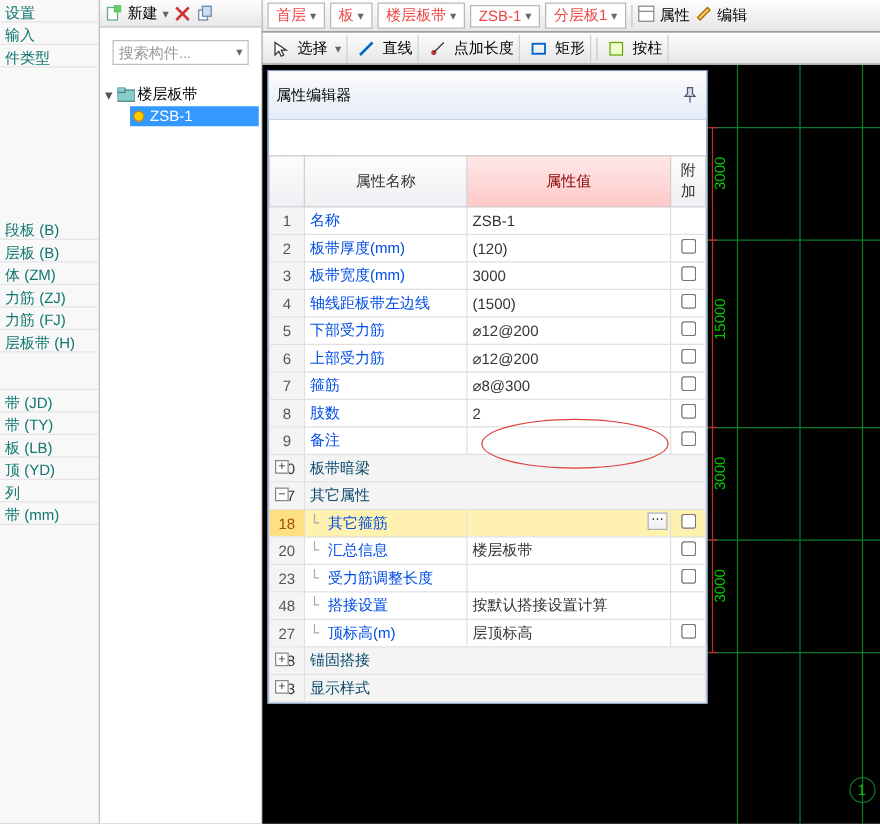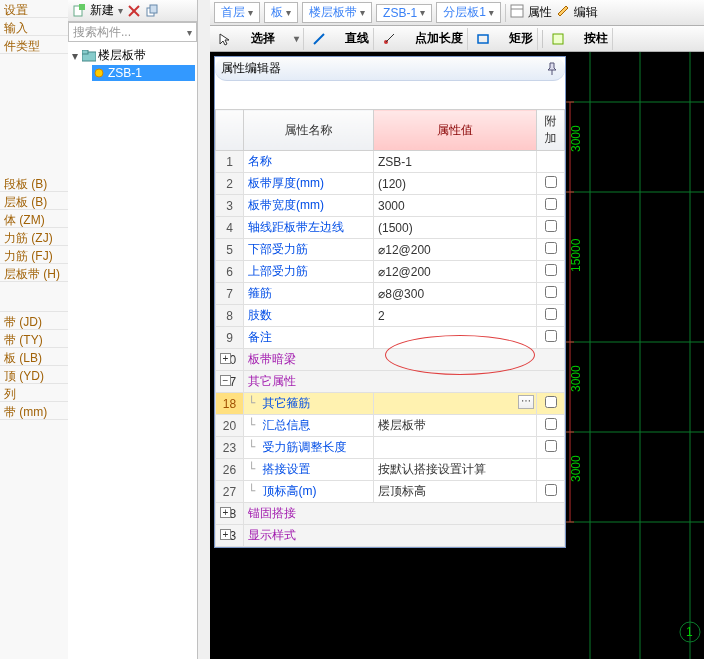--- a/index.html
+++ b/index.html
@@ -1,57 +1,57 @@
 <!DOCTYPE html>
 <html><head>
 <meta charset="utf-8">
 <style>
   * { box-sizing: border-box; margin: 0; padding: 0; font-family: "Microsoft YaHei", SimSun, sans-serif; font-size: 12px; }
   body { background: #f0f0f0; width: 704px; height: 659px; overflow: hidden; position: relative; }
 
   
   .left-pane { position: absolute; left: 0; top: 0; width: 80px; height: 100%; background: #f8f8f8; border-right: 1px solid #c0c0c0; }
-  .left-pane .row { padding: 2px 4px; border-bottom: 1px solid #e4e4e4; color: #a16207; height: 18px; line-height: 16px; white-space: nowrap; overflow: hidden; }
+  .left-pane .row { padding: 2px 4px; border-bottom: 1px solid #e4e4e4; color: #0f766e; height: 18px; line-height: 16px; white-space: nowrap; overflow: hidden; }
   .left-pane .gap { height: 120px; }
 
   
-  .tree-pane { position: absolute; left: 68px; top: 0; width: 130px; height: 100%; background: #fff; border-right: 1px solid #c0c0c0; }
+  .tree-pane { position: absolute; left: 80px; top: 0; width: 130px; height: 100%; background: #fff; border-right: 1px solid #c0c0c0; }
   .tree-toolbar { height: 22px; background: linear-gradient(#fdfdfd,#e8e8e8); border-bottom: 1px solid #c0c0c0; display: flex; align-items: center; padding: 0 4px; gap: 4px; }
   .tree-toolbar .icn { width: 14px; height: 14px; display: inline-flex; align-items: center; justify-content: center; }
-  .search-box { border: 1px solid #c0c0c0; height: 20px; margin: 0; display: flex; align-items: center; padding: 0 4px; color: #999; background: #fff; }
+  .search-box { border: 1px solid #c0c0c0; height: 20px; margin: 10px; display: flex; align-items: center; padding: 0 4px; color: #999; background: #fff; }
   .tree { padding: 4px 2px; }
   .tree-node { display: flex; align-items: center; gap: 2px; padding: 1px 0; white-space: nowrap; }
   .tree-node .tw { width: 10px; text-align: center; color: #555; }
   .tree-node.sel { background: #3399ff; color: #fff; }
   .tree-icon { width: 14px; height: 12px; display: inline-block; }
 
   
   .main { position: absolute; left: 210px; top: 0; right: 0; height: 100%; background: #404040; }
   .ribbon1, .ribbon2 { height: 26px; background: linear-gradient(#fdfdfd,#e6e6e6); border-bottom: 1px solid #b0b0b0; display: flex; align-items: center; padding: 0 4px; gap: 4px; overflow: hidden; white-space: nowrap; }
   .ribbon1 .pill { border: 1px solid #b8b8b8; background: #fff; padding: 1px 6px; display: flex; align-items: center; gap: 3px; }
-  .ribbon1 .lbl { color: #3b82f6; }
+  .ribbon1 .lbl { color: #ef4444; }
   .dd { font-size: 10px; color: #666; }
-  .ribbon2 .tool { display: flex; align-items: center; gap: 19px; padding: 0 4px; border-right: 1px solid #d0d0d0; height: 22px; font-weight: bold; }
+  .ribbon2 .tool { display: flex; align-items: center; gap: 6px; padding: 0 4px; border-right: 1px solid #d0d0d0; height: 22px; }
   .ribbon2 .tool span.icn { width: 14px; height: 14px; }
 
   
   .canvas { position: absolute; left: 0; top: 52px; right: 0; bottom: 0; background: #000; }
   .canvas svg { width: 100%; height: 100%; }
 
   
   .prop-window { position: absolute; left: 4px; top: 56px; width: 352px; background: #fff; border: 1px solid #7a95c6; box-shadow: 2px 2px 6px rgba(0,0,0,.3); }
-  .prop-title { height: 24px; background: linear-gradient(#fcfcfc,#e4ecf7); border-bottom: 1px solid #c8d4e8; display: flex; align-items: center; padding: 0 6px; justify-content: space-between; border-radius: 12px; }
+  .prop-title { height: 39px; background: linear-gradient(#fcfcfc,#e4ecf7); border-bottom: 1px solid #c8d4e8; display: flex; align-items: center; padding: 0 6px; justify-content: space-between; }
   .prop-title .pin { width: 14px; height: 14px; }
   .grid { width: 100%; border-collapse: collapse; margin-top: 28px; }
   .grid th { background: linear-gradient(#fcfcfc,#eef0f3); border: 1px solid #d0d0d0; padding: 3px 4px; font-weight: normal; color: #333; }
   .grid th.val { background: linear-gradient(#ffe8e8,#ffc8c8); color: #800; }
   .grid td { border: 1px solid #e0e0e0; padding: 2px 4px; height: 20px; vertical-align: middle; }
   .grid td.idx { background: #f4f4f4; text-align: center; width: 28px; color: #555; position: relative; }
   .grid td.name { width: 130px; color: #004de6; white-space: nowrap; }
-  .grid td.name.blk { color: #a21caf; }
+  .grid td.name.blk { color: #0c4a6e; }
   .grid td.val { color: #333; white-space: nowrap; position: relative; }
   .grid td.chk { width: 28px; text-align: center; }
   .grid td.chk input { width: 12px; height: 12px; }
   .grid tr.group td { background: #f4f4f4; color: #333; }
   .grid tr.highlight td { background: #fff2b0; }
   .grid tr.highlight td.idx { background: #ffe080; color: #a05000; }
   .grid td .dots { position: absolute; right: 2px; top: 2px; width: 16px; height: 14px; border: 1px solid #b0b0b0; background: linear-gradient(#fff,#eee); text-align: center; line-height: 10px; font-size: 10px; }
   .exp-box { display: inline-block; width: 11px; height: 11px; border: 1px solid #888; background: #fff; text-align: center; line-height: 9px; font-size: 10px; position: absolute; left: 4px; top: 4px; color: #333; }
   .tree-line { color: #aaa; font-family: monospace; }
   .red-ring { position: absolute; border: 1px solid #e04040; border-radius: 50%; width: 150px; height: 40px; pointer-events: none; }
@@ -323,21 +323,21 @@
     <td class="val">楼层板带</td>
     <td class="chk"><input type="checkbox" style=""></td>
           </tr>
           <tr>
             <td class="idx">23</td>
     <td class="name"><span class="tree-line">└ </span>受力筋调整长度</td>
     <td class="val"></td>
     <td class="chk"><input type="checkbox" style=""></td>
           </tr>
           <tr>
-            <td class="idx">26</td>
+            <td class="idx">48</td>
     <td class="name"><span class="tree-line">└ </span>搭接设置</td>
     <td class="val">按默认搭接设置计算</td>
     <td class="chk"></td>
           </tr>
           <tr>
             <td class="idx">27</td>
     <td class="name"><span class="tree-line">└ </span>顶标高(m)</td>
     <td class="val">层顶标高</td>
     <td class="chk"><input type="checkbox" style=""></td>
           </tr>

